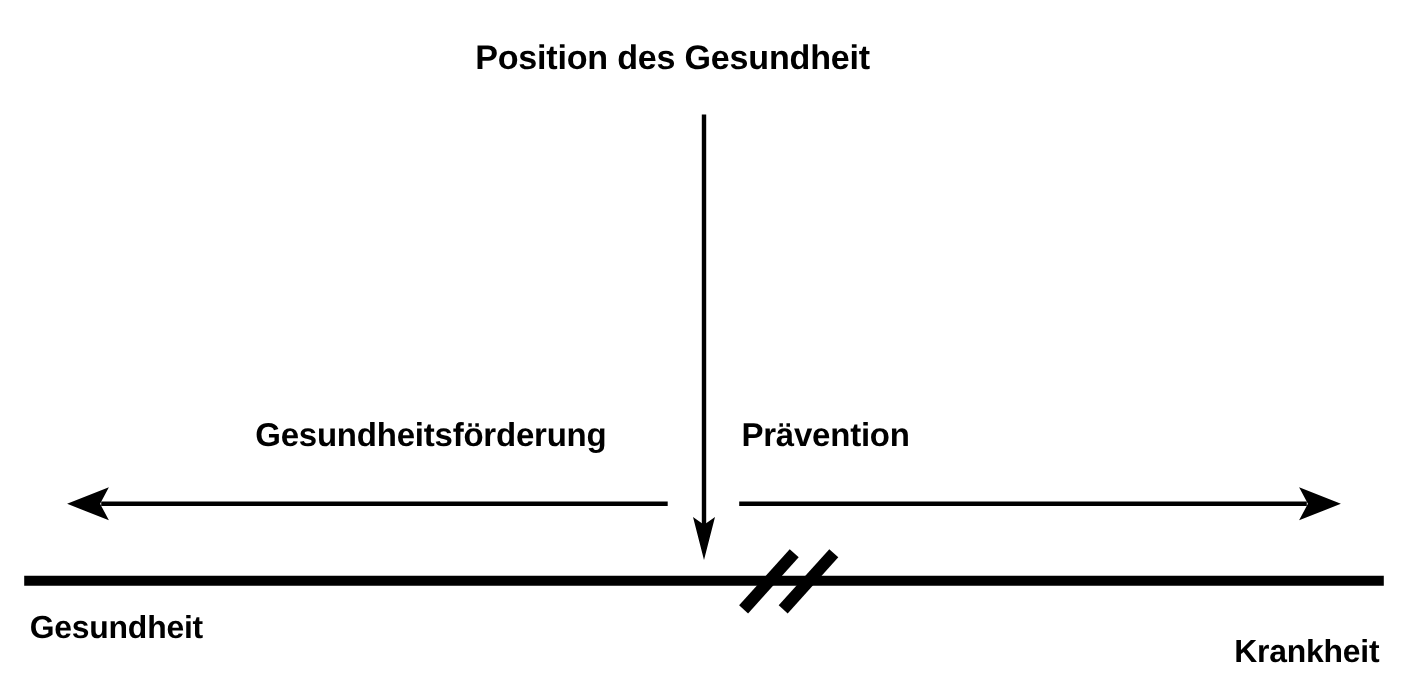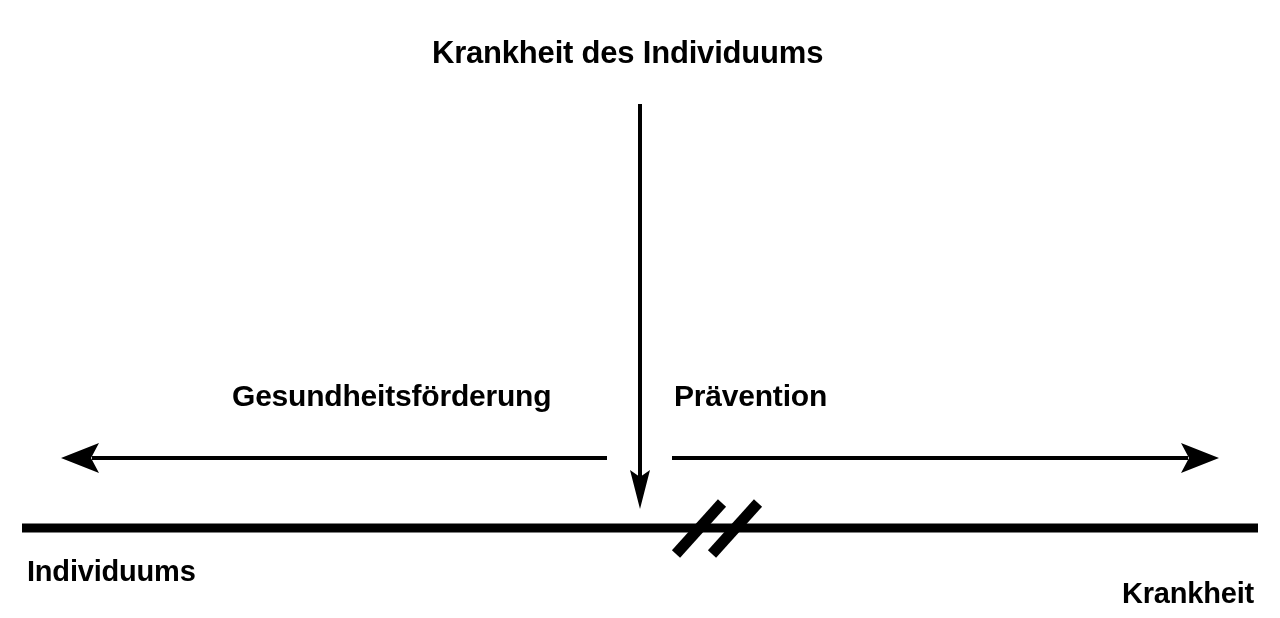--- a/index.html
+++ b/index.html
@@ -83,21 +83,21 @@
 
     <line x1="22" y1="528" x2="1258" y2="528" stroke="#000000" stroke-width="9"></line>
 
     <g>
       <line x1="676" y1="554" x2="722" y2="503" stroke="#000000" stroke-width="11"></line>
       <line x1="712" y1="554" x2="758" y2="503" stroke="#000000" stroke-width="11"></line>
     </g>
   </svg>
 </div>
 
-<div class="txt" id="title-text">Krankheit des Individuums</div>
+<div class="txt" id="title-text">Position des Gesundheit</div>
 
 <div class="txt" id="label-promotion">Gesundheitsförderung</div>
 
 <div class="txt" id="label-prevention">Prävention</div>
 
-<div class="txt" id="label-health">Individuums</div>
+<div class="txt" id="label-health">Gesundheit</div>
 
 <div class="txt" id="label-illness">Krankheit</div>
 
 </body></html>

